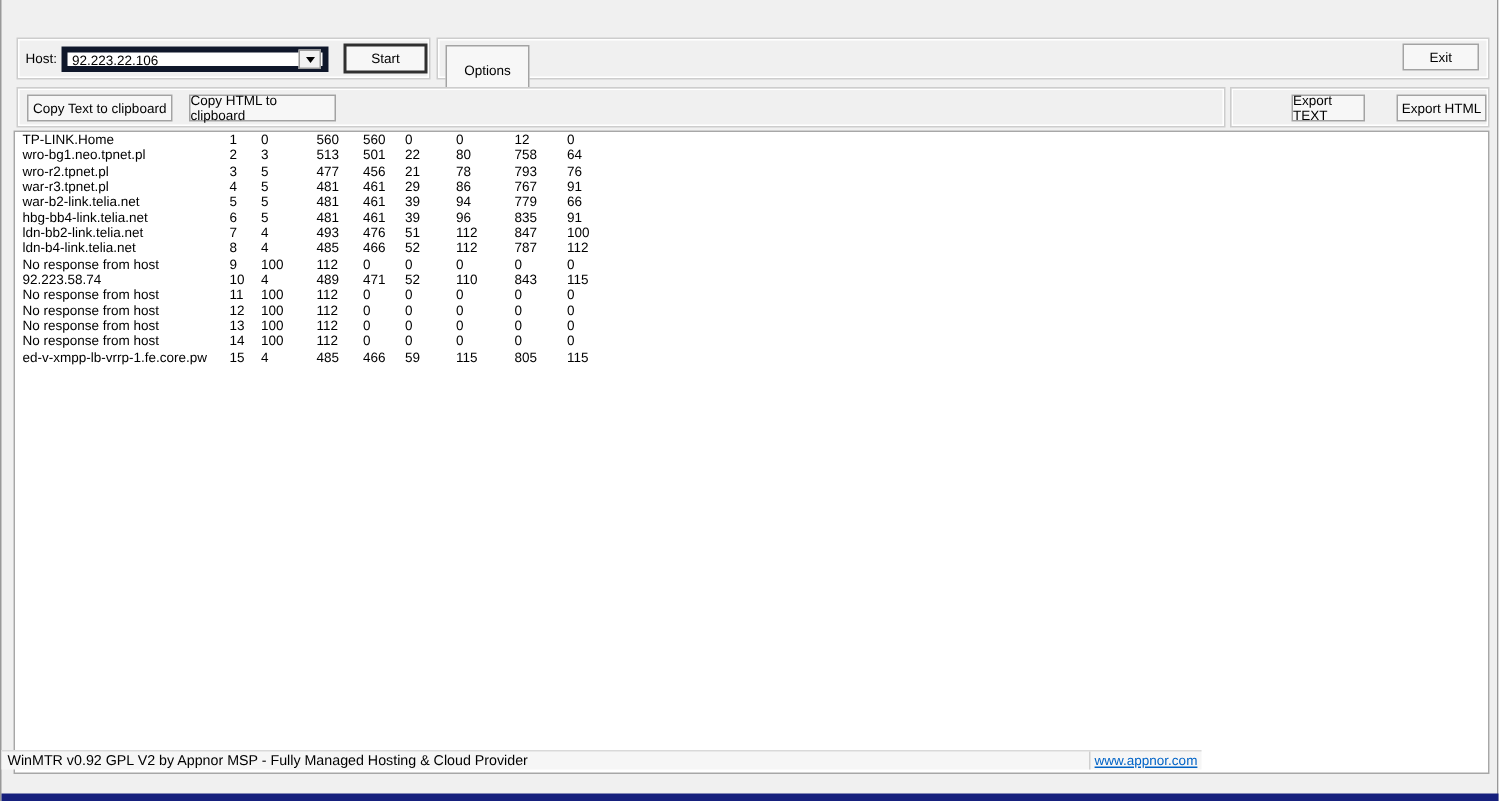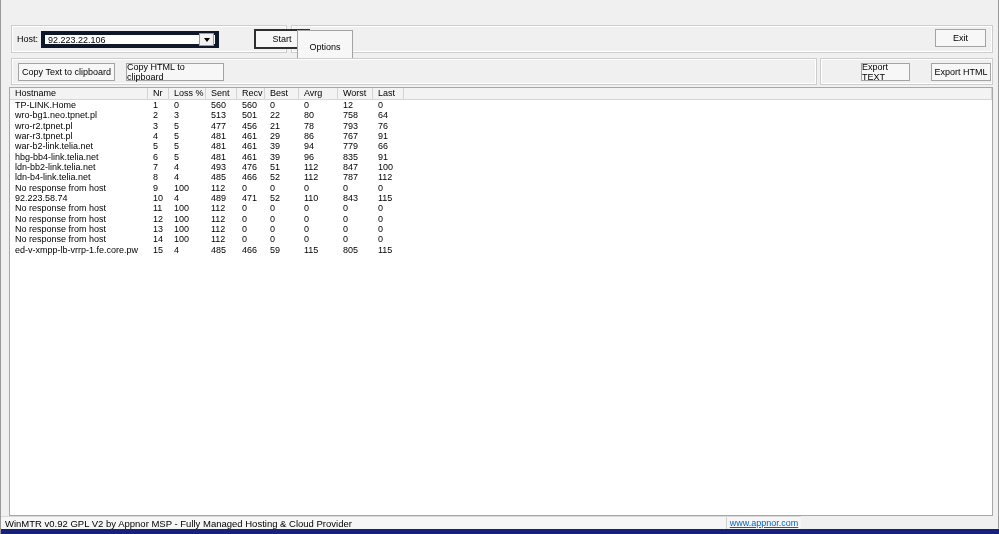--- a/index.html
+++ b/index.html
@@ -27,21 +27,21 @@
   
   .groupbox { position:absolute; border:1px solid #cdcdcd; box-shadow:0 0 0 1px #ffffff inset; background:#f0f0f0; }
   .gb-host   { left:10px;  top:25px; width:276px; height:28px; }
   .gb-opts   { left:290px; top:25px; width:702px; height:28px; }
   .gb-copy   { left:10px;  top:58px; width:806px; height:27px; }
   .gb-export { left:819px; top:58px; width:173px; height:27px; }
 
   .btn { position:absolute; background:#f7f7f7; border:1px solid #a3a3a3; font-size:9px;
          color:#000; display:flex; align-items:center; justify-content:center; cursor:default;
          font-family:"Liberation Sans", sans-serif; }
-  .btn-start  { left:228px; top:29px; width:56px; height:20px; border:1px solid #2f2f2f; box-shadow:0 0 0 1px #2f2f2f inset;margin-left:25px; }
+  .btn-start  { left:228px; top:29px; width:56px; height:20px; border:1px solid #2f2f2f; box-shadow:0 0 0 1px #2f2f2f inset; }
   .btn-options{ left:296px; top:30px; width:56px; height:33px; }
   .btn-exit   { left:934px; top:29px; width:51px; height:18px; }
   .btn-copytext { left:17px;  top:63px; width:97px;  height:18px; }
   .btn-copyhtml { left:125px; top:63px; width:98px;  height:18px; }
   .btn-exporttext { left:860px; top:63px; width:49px; height:18px; }
   .btn-exporthtml { left:930px; top:63px; width:60px; height:18px; }
 
   .host-label { position:absolute; left:16px; top:34px; font-size:9px; }
   .combo { position:absolute; left:40px; top:31px; width:178px; height:17px; background:#fff;
            border:4px solid #0f172a; display:flex; align-items:center; }
@@ -56,21 +56,21 @@
   .table-area { position:absolute; left:8px; top:87px; width:984px; height:429px;
                 background:#ffffff; border:1px solid #a7a7a7; overflow:hidden; }
   .grid-row { display:grid; grid-template-columns:138px 21px 37px 31px 28px 34px 39px 35px 31px 1fr; }
   .thead { height:12px; background:#f3f3f3; border-bottom:1px solid #d6d6d6; }
   .th { font-size:9px; line-height:11px; padding-left:5px; border-right:1px solid #d4d4d4;
         white-space:nowrap; overflow:hidden; color:#000; }
   .tr { height:10.35px; }
   .td { font-size:9px; line-height:10.3px; padding-left:5px; white-space:nowrap; overflow:hidden; color:#000; }
 
   
-  .statusbar { position:absolute; left:0; top:516px; width:800px; height:13px; background:#f6f6f6;
+  .statusbar { position:absolute; left:0; top:500px; width:800px; height:13px; background:#f6f6f6;
                border-top:1px solid #d9d9d9; display:flex; align-items:center; }
   .status-text { font-size:9.5px; padding-left:4px; color:#000; flex:1; white-space:nowrap; }
   .status-sep { width:1px; height:100%; background:#d0d0d0; }
   .status-link-panel { width:74px; height:100%; display:flex; align-items:center; justify-content:center; }
   .status-link { font-size:9px; color:#0063c6; text-decoration:underline; white-space:nowrap; }
 
   .bottom-band { position:absolute; left:0; top:529px; width:999px; height:5px; background:#16207d; }
 </style>
 </head>
 <body>
@@ -92,32 +92,20 @@
   <div class="btn btn-exit">Exit</div>
 
   <div class="groupbox gb-copy"></div>
   <div class="groupbox gb-export"></div>
   <div class="btn btn-copytext">Copy Text to clipboard</div>
   <div class="btn btn-copyhtml">Copy HTML to clipboard</div>
   <div class="btn btn-exporttext">Export TEXT</div>
   <div class="btn btn-exporthtml">Export HTML</div>
 
   <div class="table-area">
-    <div class="thead grid-row" id="thead">
-        <div class="th">Hostname</div>
-        <div class="th">Nr</div>
-        <div class="th">Loss %</div>
-        <div class="th">Sent</div>
-        <div class="th">Recv</div>
-        <div class="th">Best</div>
-        <div class="th">Avrg</div>
-        <div class="th">Worst</div>
-        <div class="th">Last</div>
-        <div class="th"></div>
-      </div>
     <div id="tbody">
         <div class="tr grid-row">
           <div class="td">TP-LINK.Home</div>
           <div class="td">1</div>
           <div class="td">0</div>
           <div class="td">560</div>
           <div class="td">560</div>
           <div class="td">0</div>
           <div class="td">0</div>
           <div class="td">12</div>

